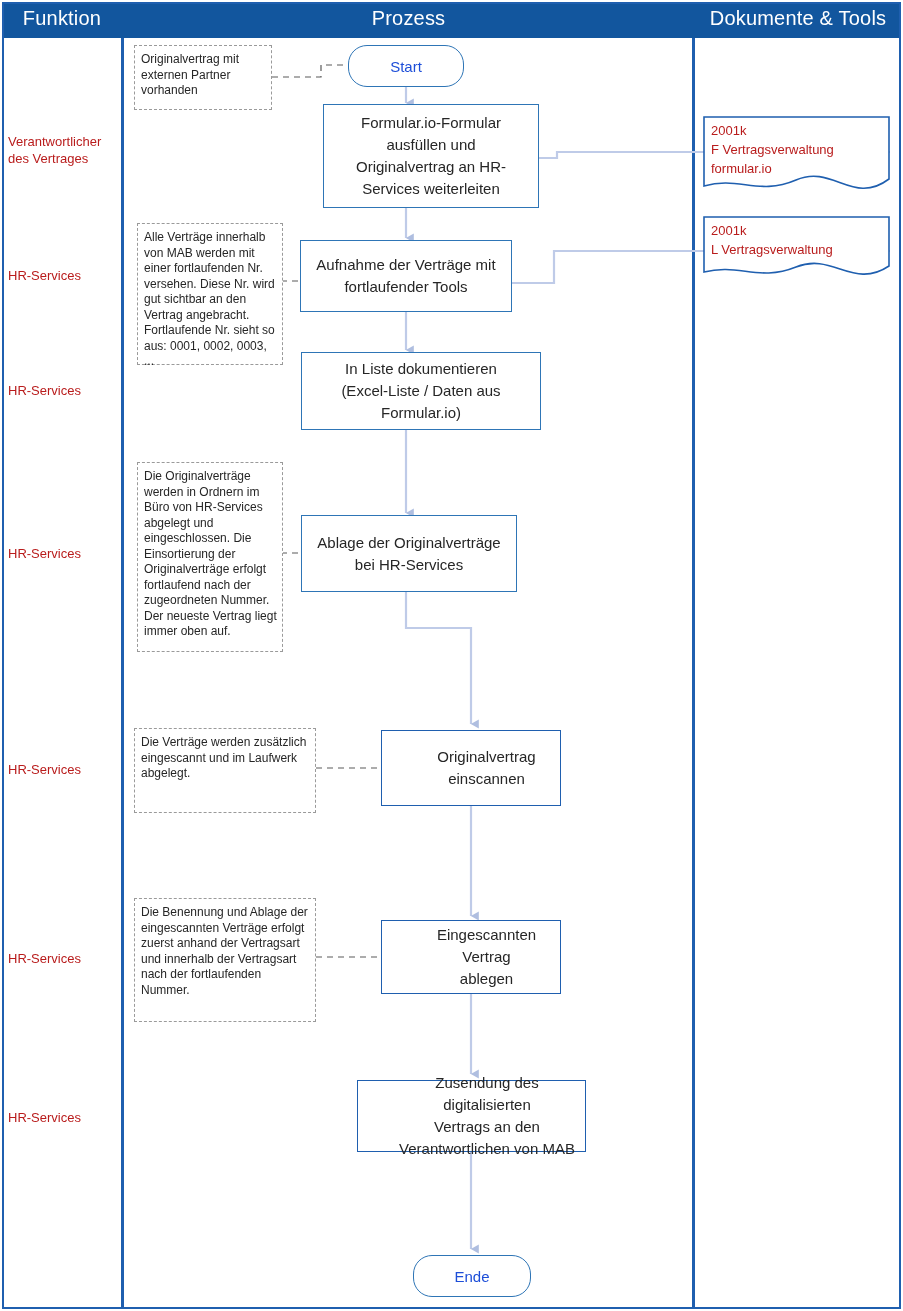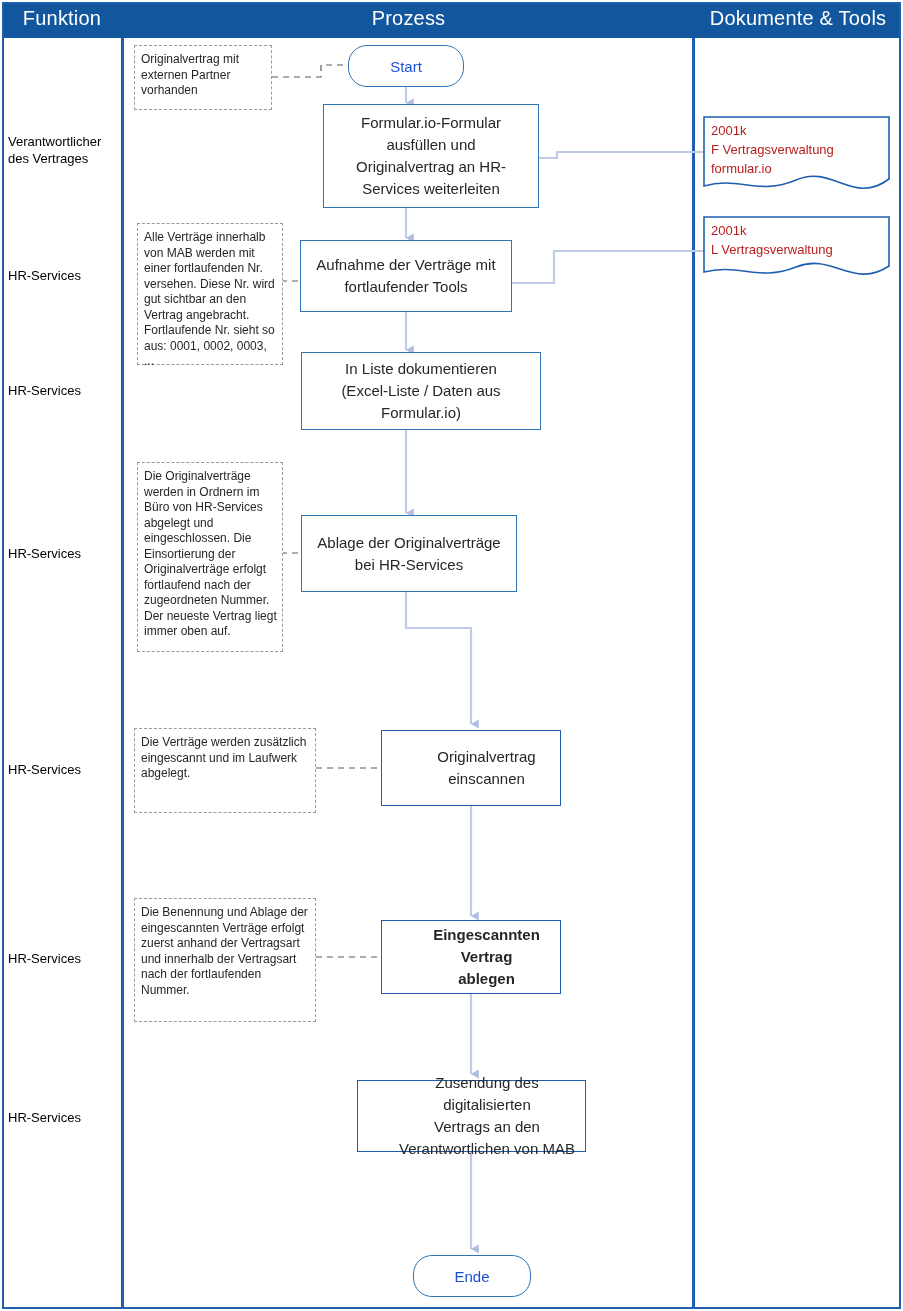--- a/index.html
+++ b/index.html
@@ -69,21 +69,21 @@
   }
   #div-left  { left: 121px; }
   #div-right { left: 692px; }
 
   
   .role-label {
     position: absolute;
     left: 8px;
     width: 112px;
     font-size: 13px;
-    color: #000000;
+    color: #b91c1c;
     line-height: 17px;
   }
 
   
   .proc-box {
     position: absolute;
     box-sizing: border-box;
     border: 1.6px solid #2E75B6;
     background: #ffffff;
     color: #262626;
@@ -270,21 +270,21 @@
 Services weiterleiten</div>
   <div class="proc-box" style="left:300px; top:240px; width:212px; height:72px;">Aufnahme der Verträge mit
 fortlaufender Tools</div>
   <div class="proc-box" style="left:301px; top:352px; width:240px; height:78px;">In Liste dokumentieren
 (Excel-Liste / Daten aus
 Formular.io)</div>
   <div class="proc-box" style="left:301px; top:515px; width:216px; height:77px;">Ablage der Originalverträge
 bei HR-Services</div>
   <div class="proc-box dark-border" style="left:381px; top:730px; width:180px; height:76px;">Originalvertrag
 einscannen</div>
-  <div class="proc-box dark-border" style="left:381px; top:920px; width:180px; height:74px;font-weight:bold;">Eingescannten Vertrag
+  <div class="proc-box dark-border" style="left:381px; top:920px; width:180px; height:74px;">Eingescannten Vertrag
 ablegen</div>
   <div class="proc-box dark-border" style="left:357px; top:1080px; width:229px; height:72px;">Zusendung des digitalisierten
 Vertrags an den
 Verantwortlichen von MAB</div>
 
   <div class="docshape" style="left:703px; top:116px; width:187px; height:81px;">
     <svg viewBox="0 0 187 81" preserveAspectRatio="none">
       <path d="M1 1 H186 V63 C150 90 130 48 93 64 C56 80 36 60 1 70 Z" fill="#ffffff" stroke="#1F5FAF" stroke-width="1.6"></path>
     </svg>
     <div class="doctext">2001k

